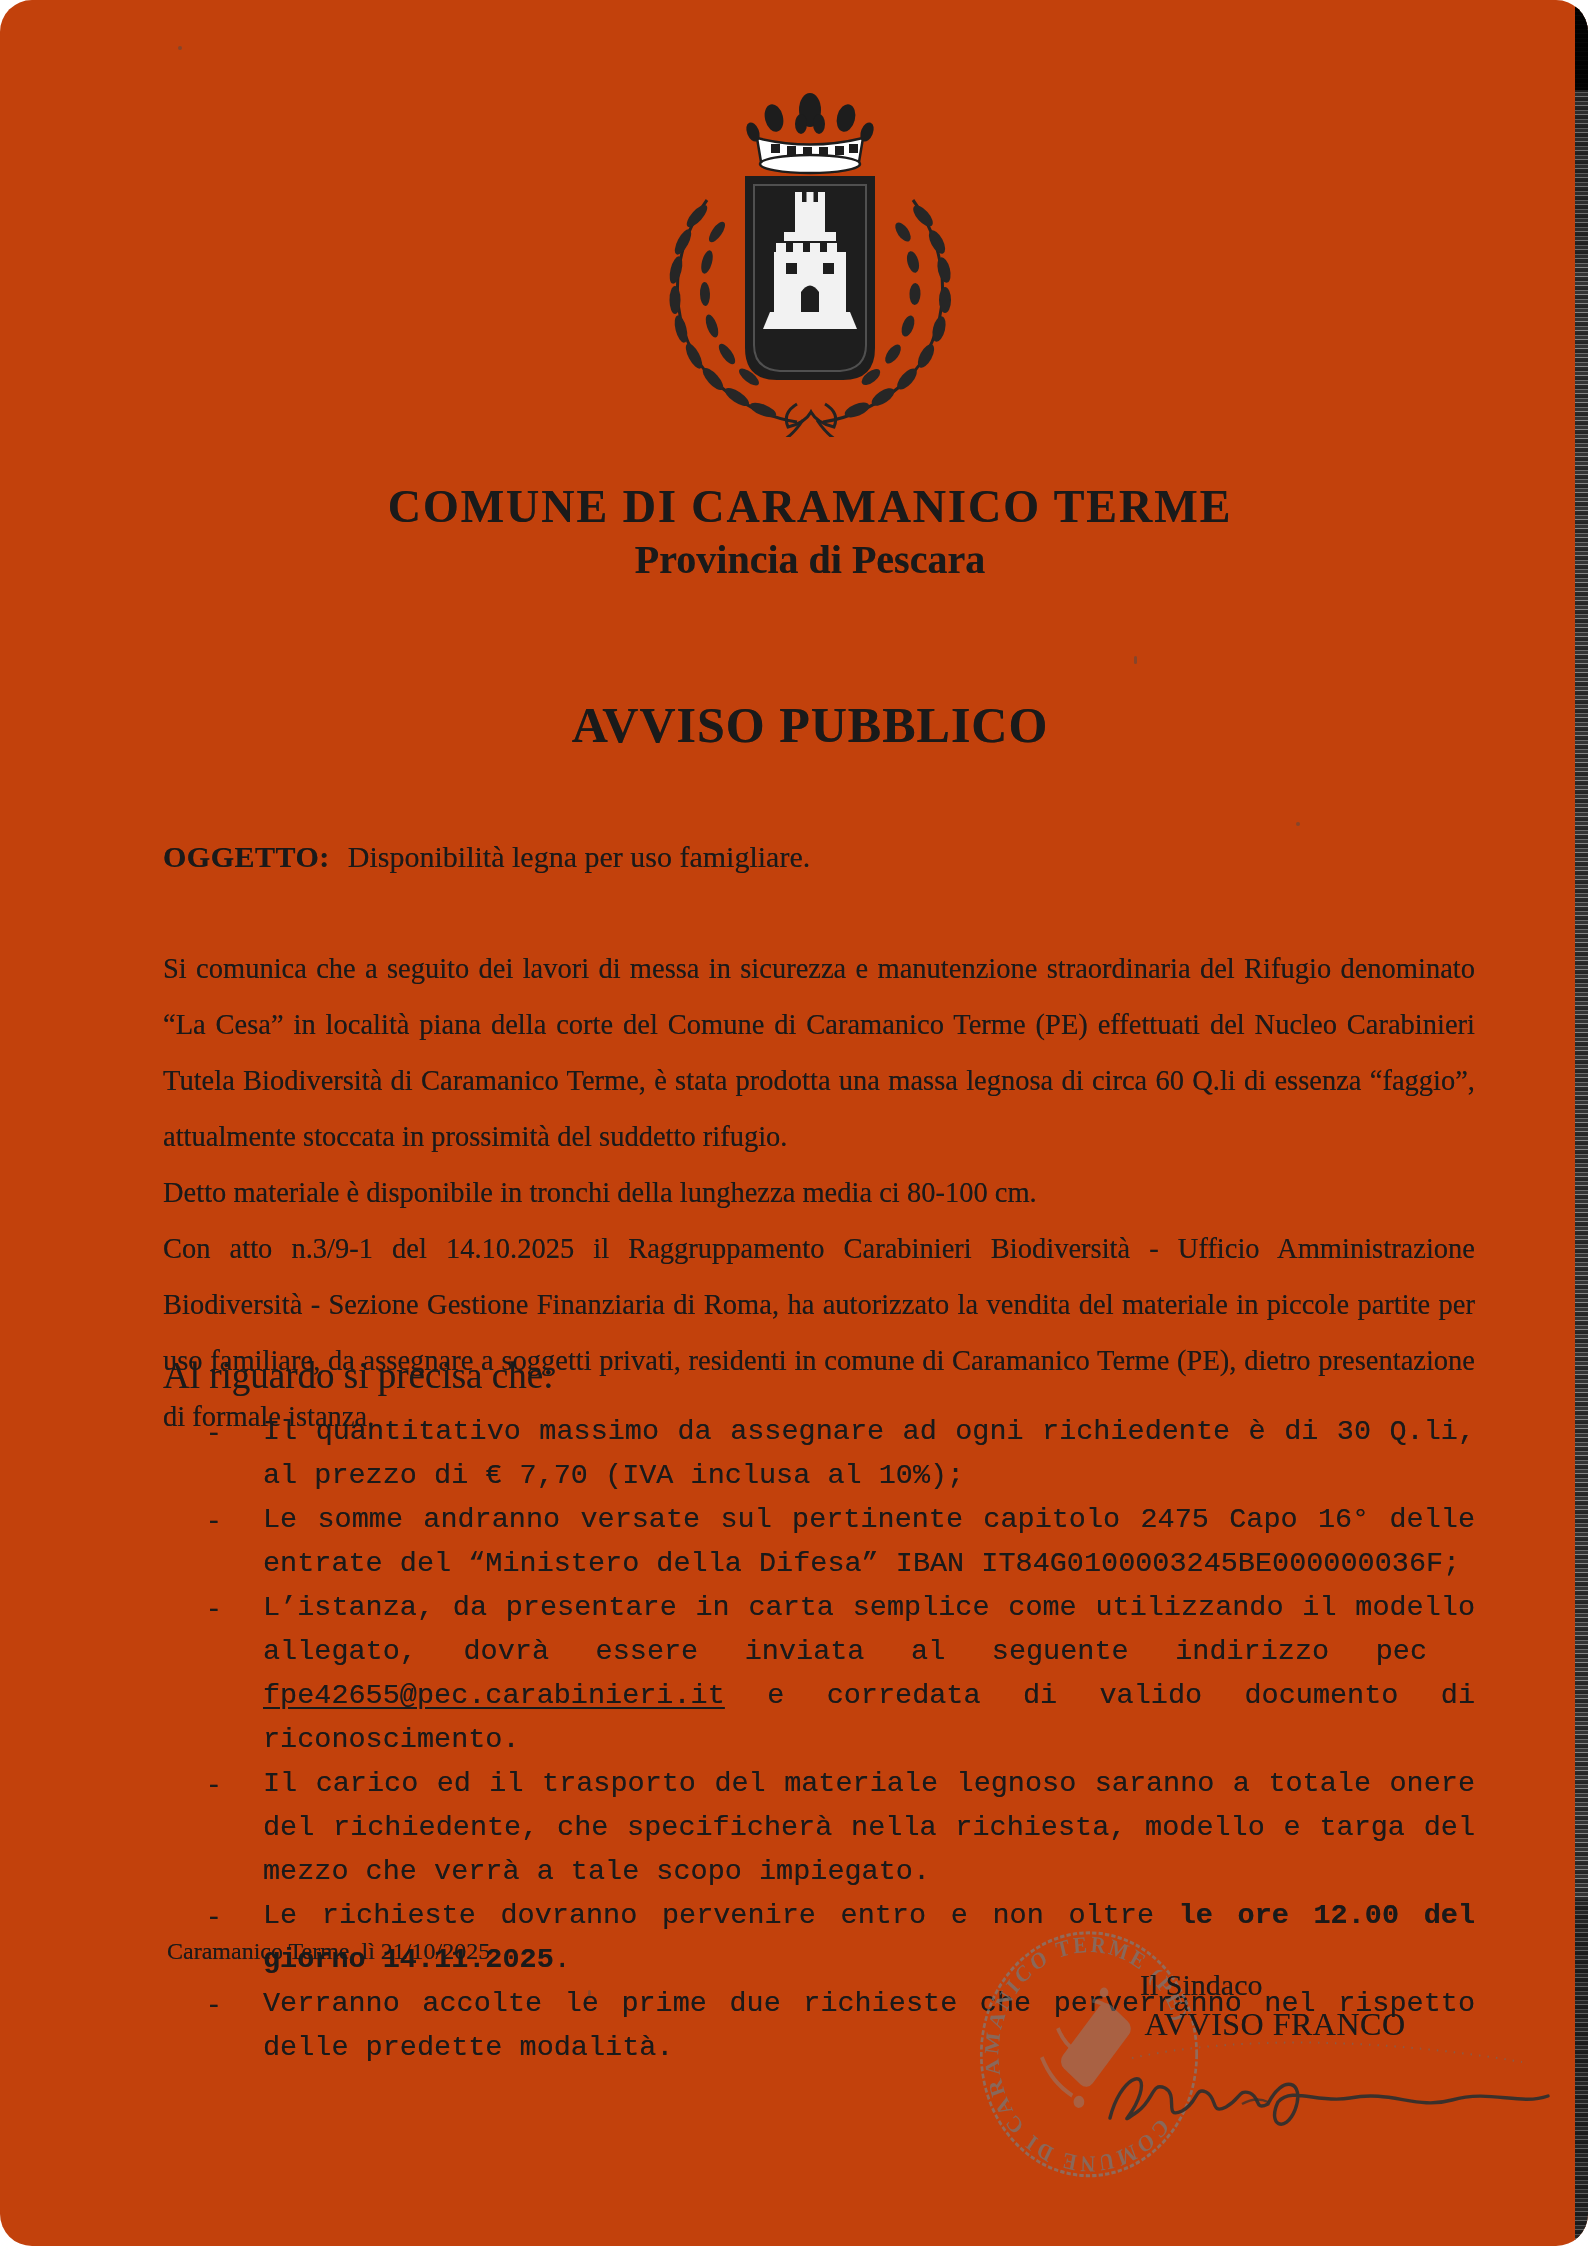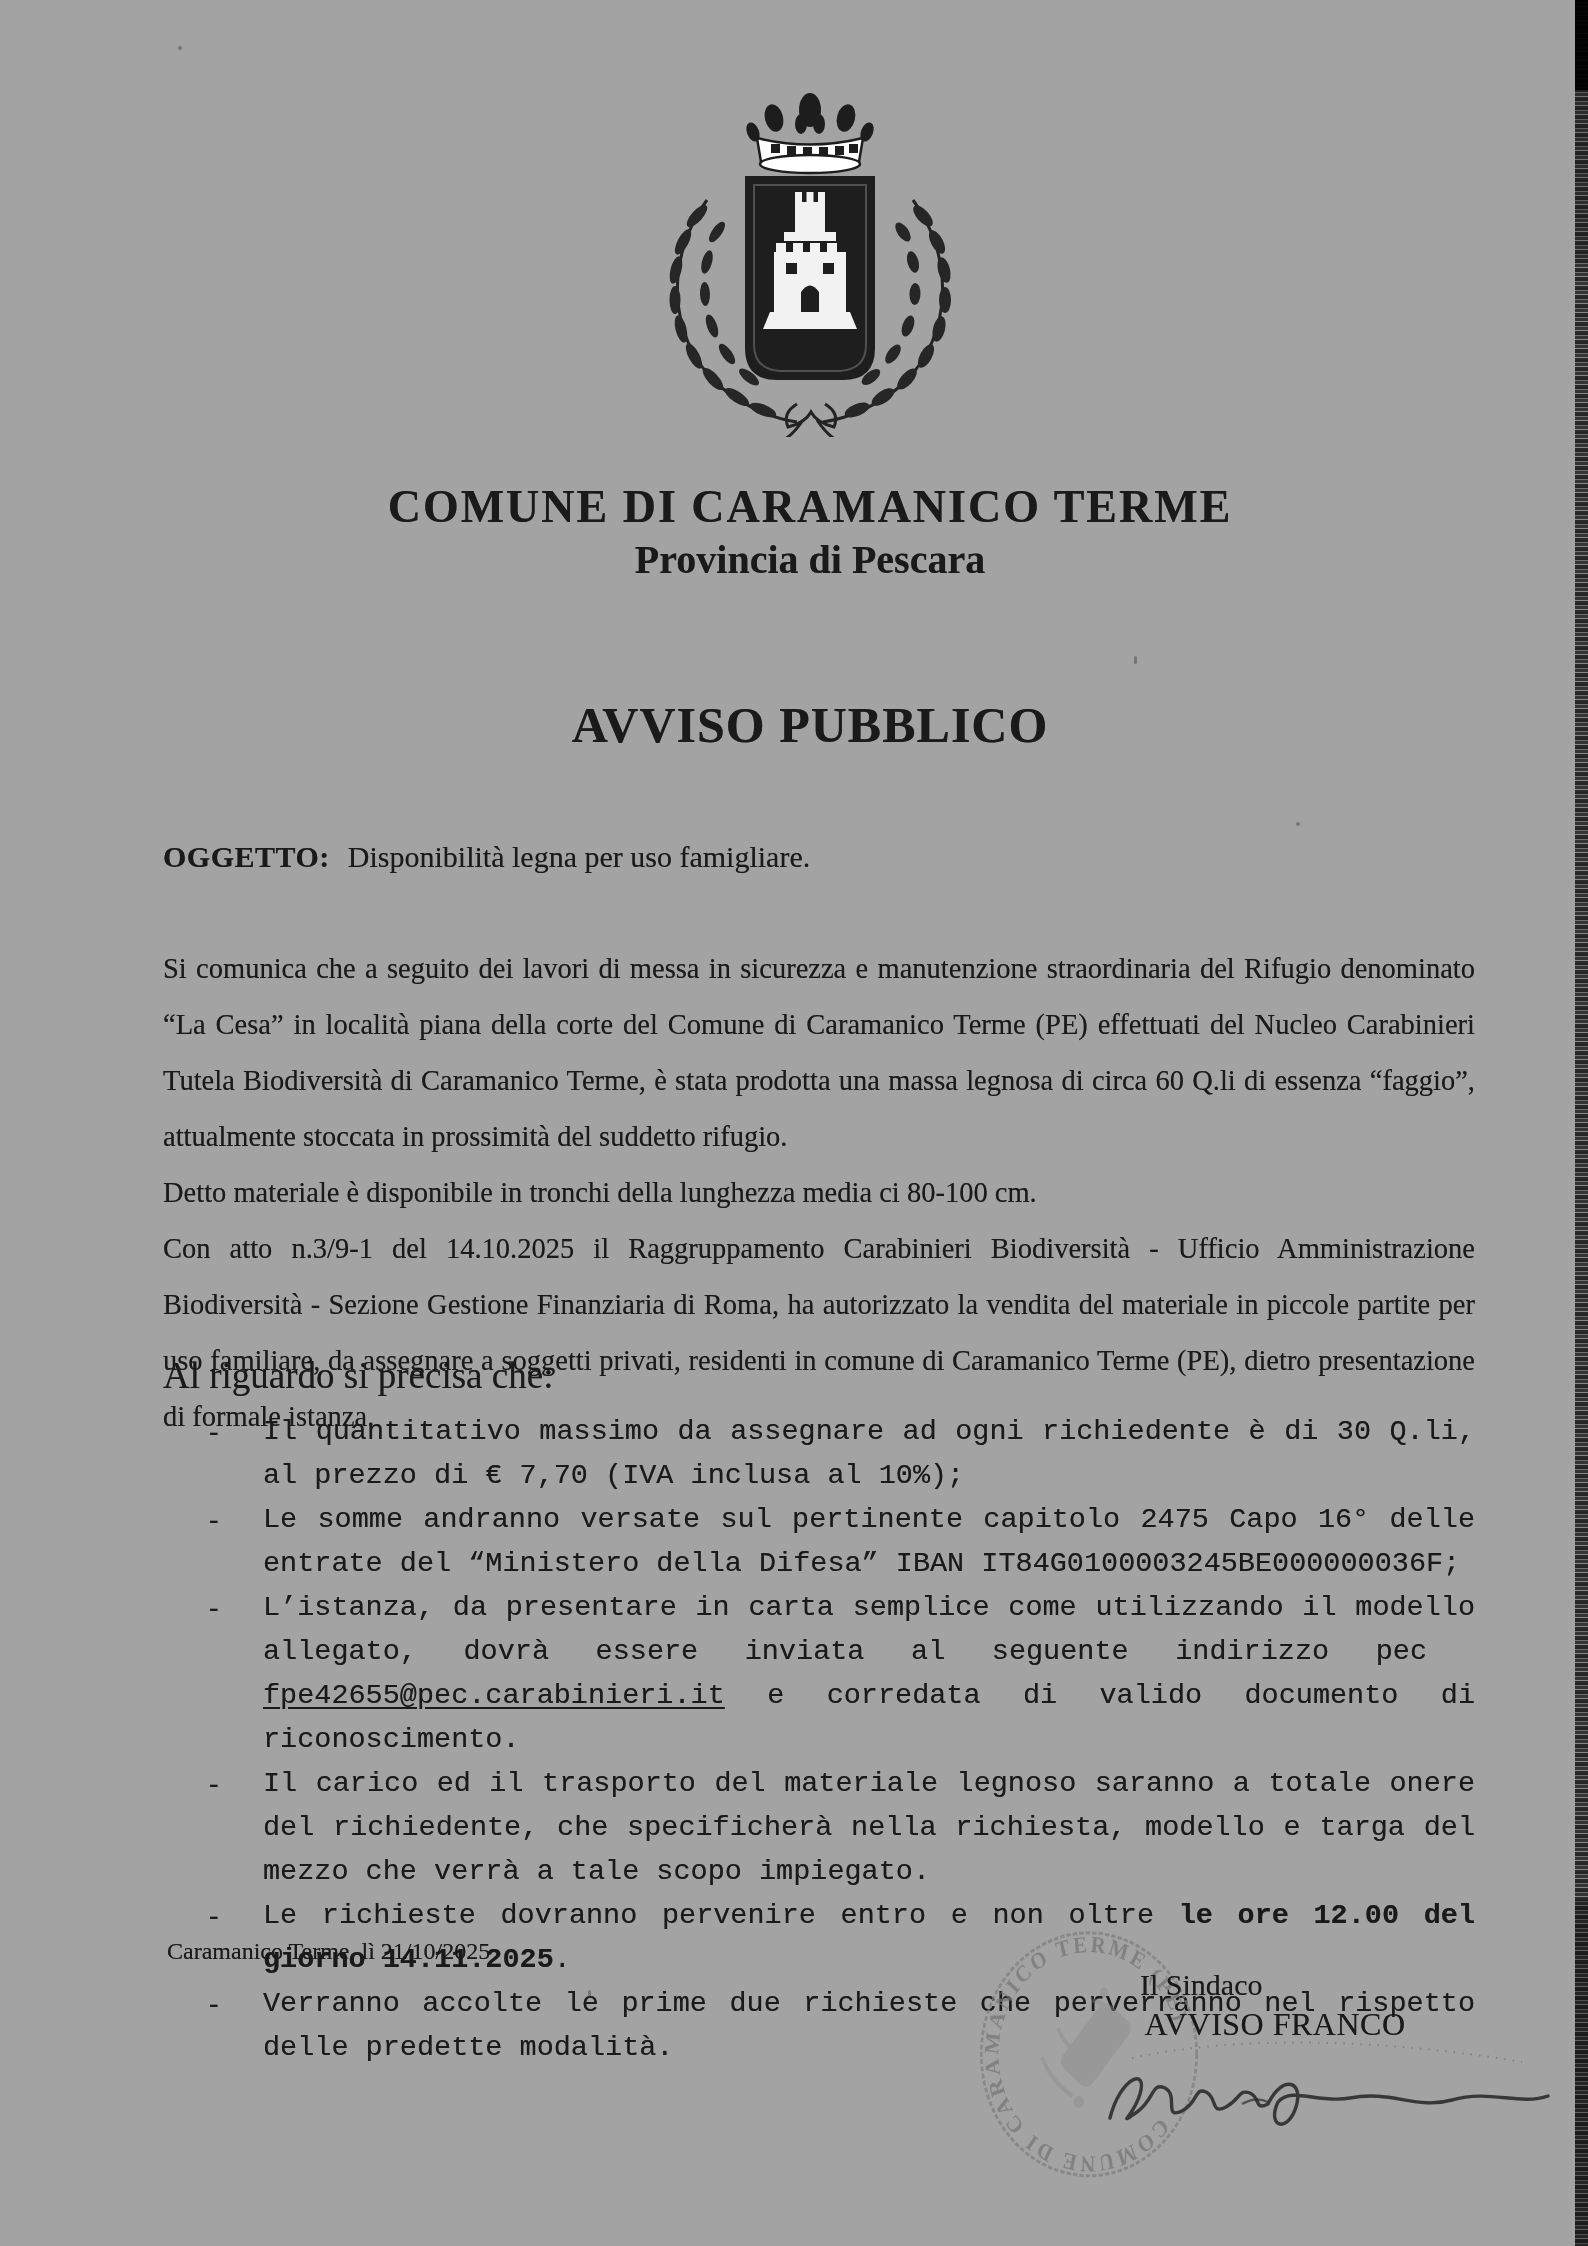--- a/index.html
+++ b/index.html
@@ -1,18 +1,18 @@
 <!DOCTYPE html>
 <html><head>
 <meta charset="utf-8">
 <style>
   html,body{margin:0;padding:0;background:#ffffff;}
   .page{
-    position:relative;width:1588px;height:2246px;background:#a3a3a3;overflow:hidden;
-    font-family:"Liberation Serif","DejaVu Serif",serif;color:#1a1a1a;
+    position:relative;width:1588px;height:2246px;background:#c2410c;overflow:hidden;
+    font-family:"Liberation Serif","DejaVu Serif",serif;color:#1a1a1a;border-radius:32px;
   }
   .txt{text-shadow:0 0 .6px rgba(20,20,20,.55);}
   
   .crest{position:absolute;left:645px;top:82px;width:330px;height:355px;}
   .muni{position:absolute;left:25px;top:480px;width:1570px;text-align:center;
         font-weight:bold;font-size:46px;letter-spacing:2px;white-space:nowrap;}
   .prov{position:absolute;left:25px;top:536px;width:1570px;text-align:center;
         font-weight:bold;font-size:40px;}
   .avviso{position:absolute;left:25px;top:696px;width:1570px;text-align:center;
         font-weight:bold;font-size:50px;letter-spacing:1px;}

